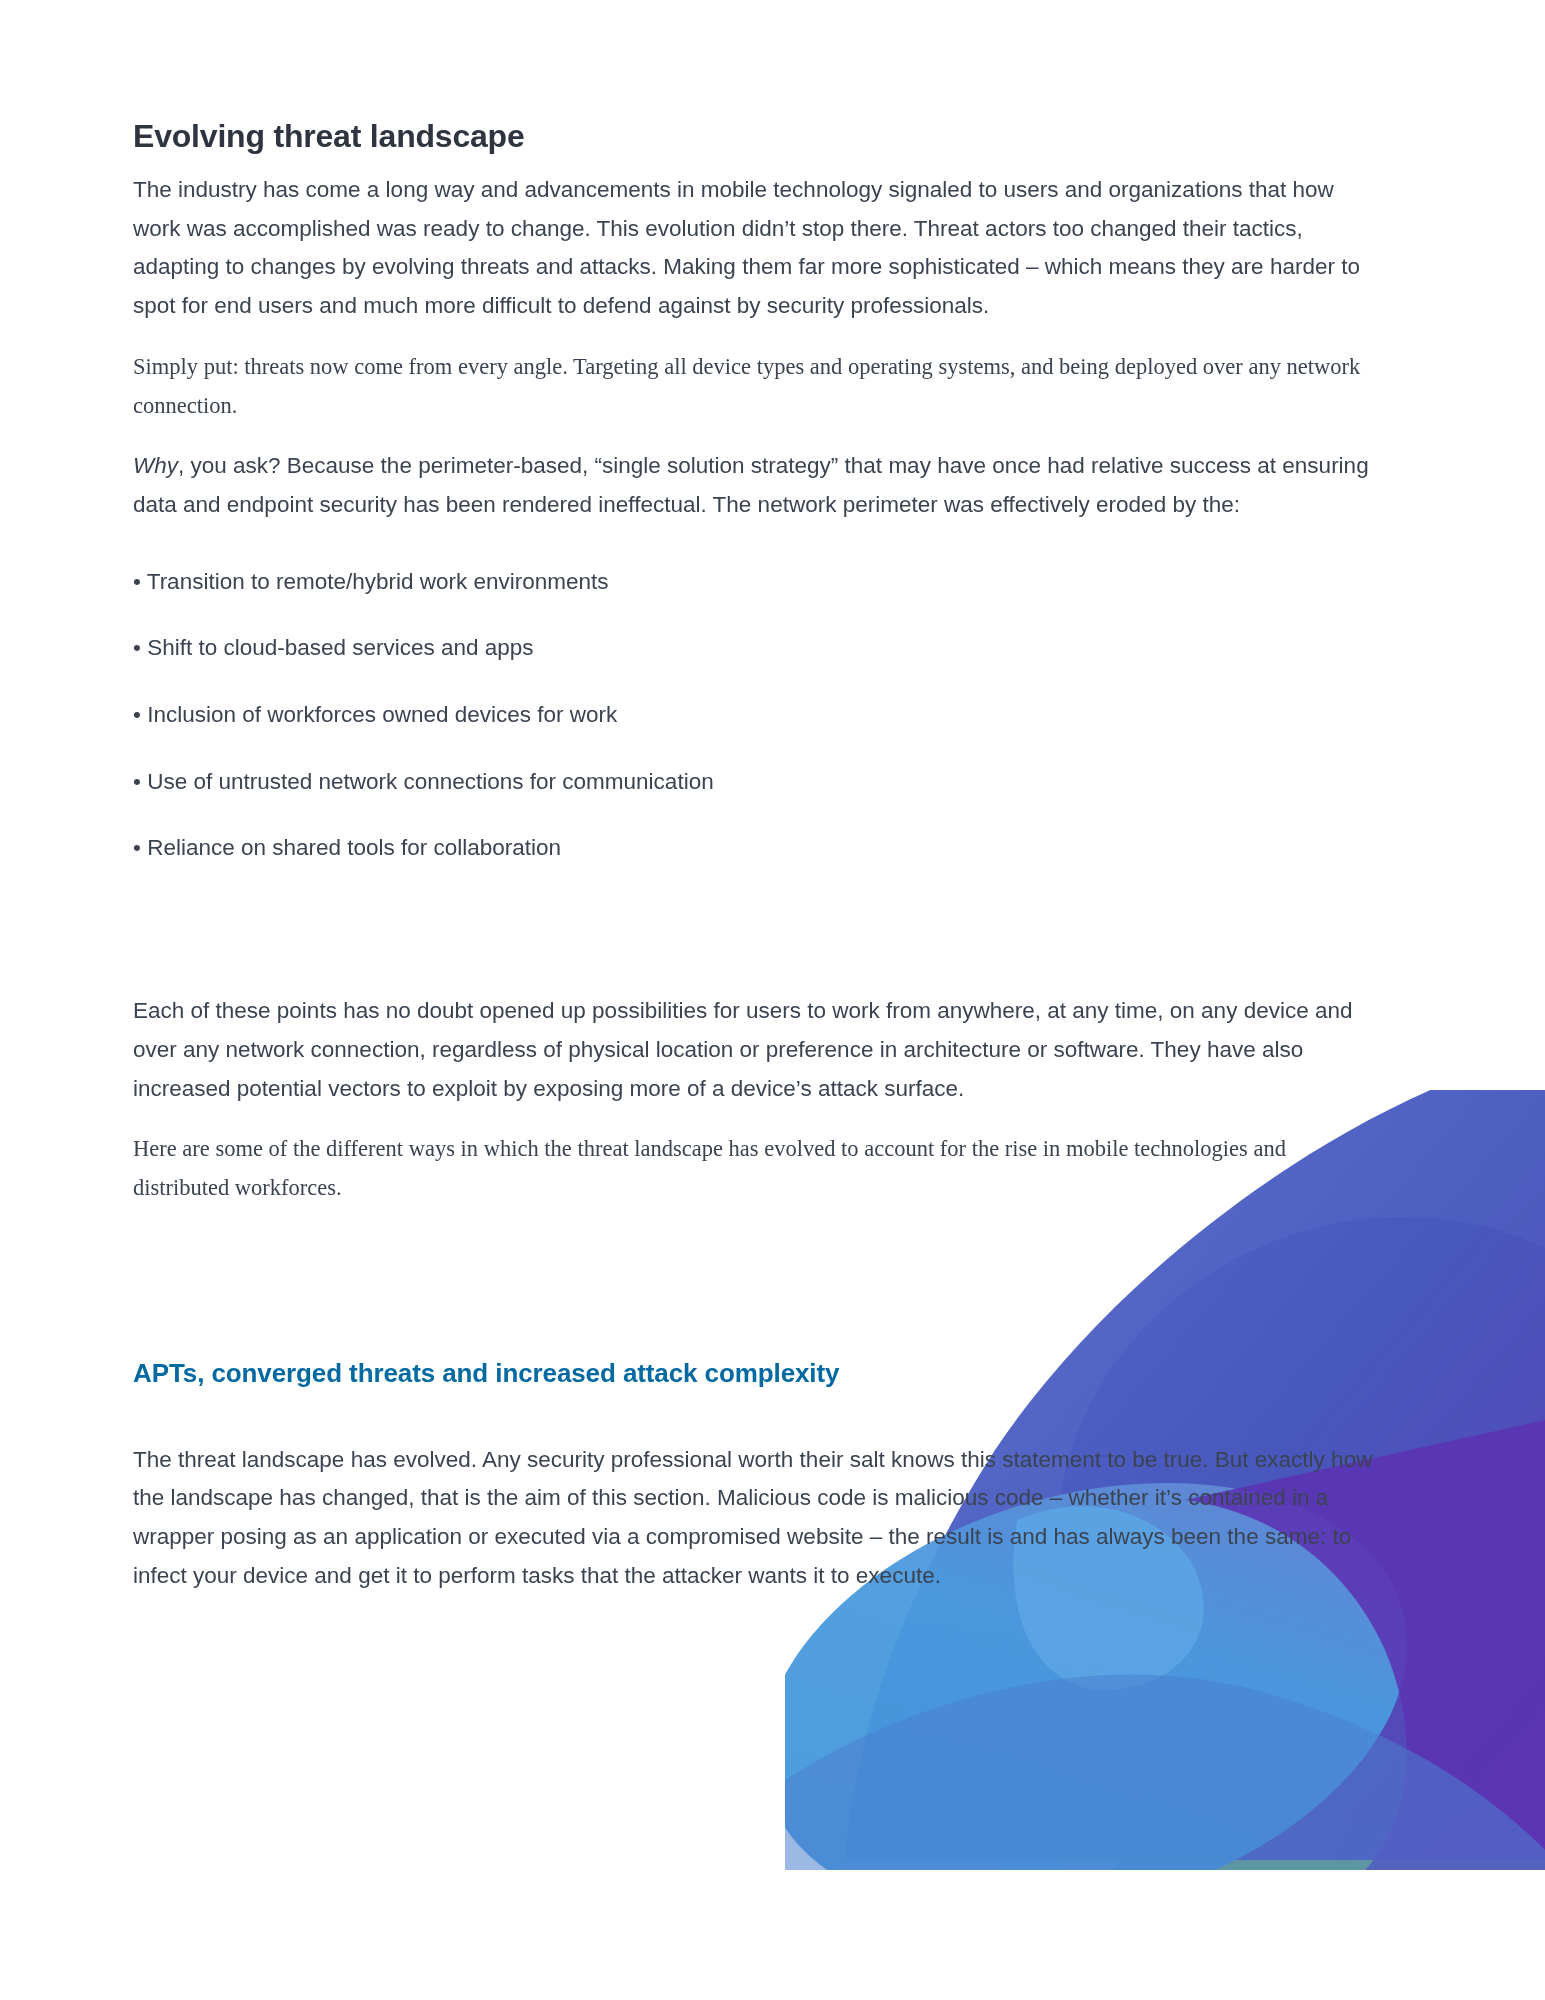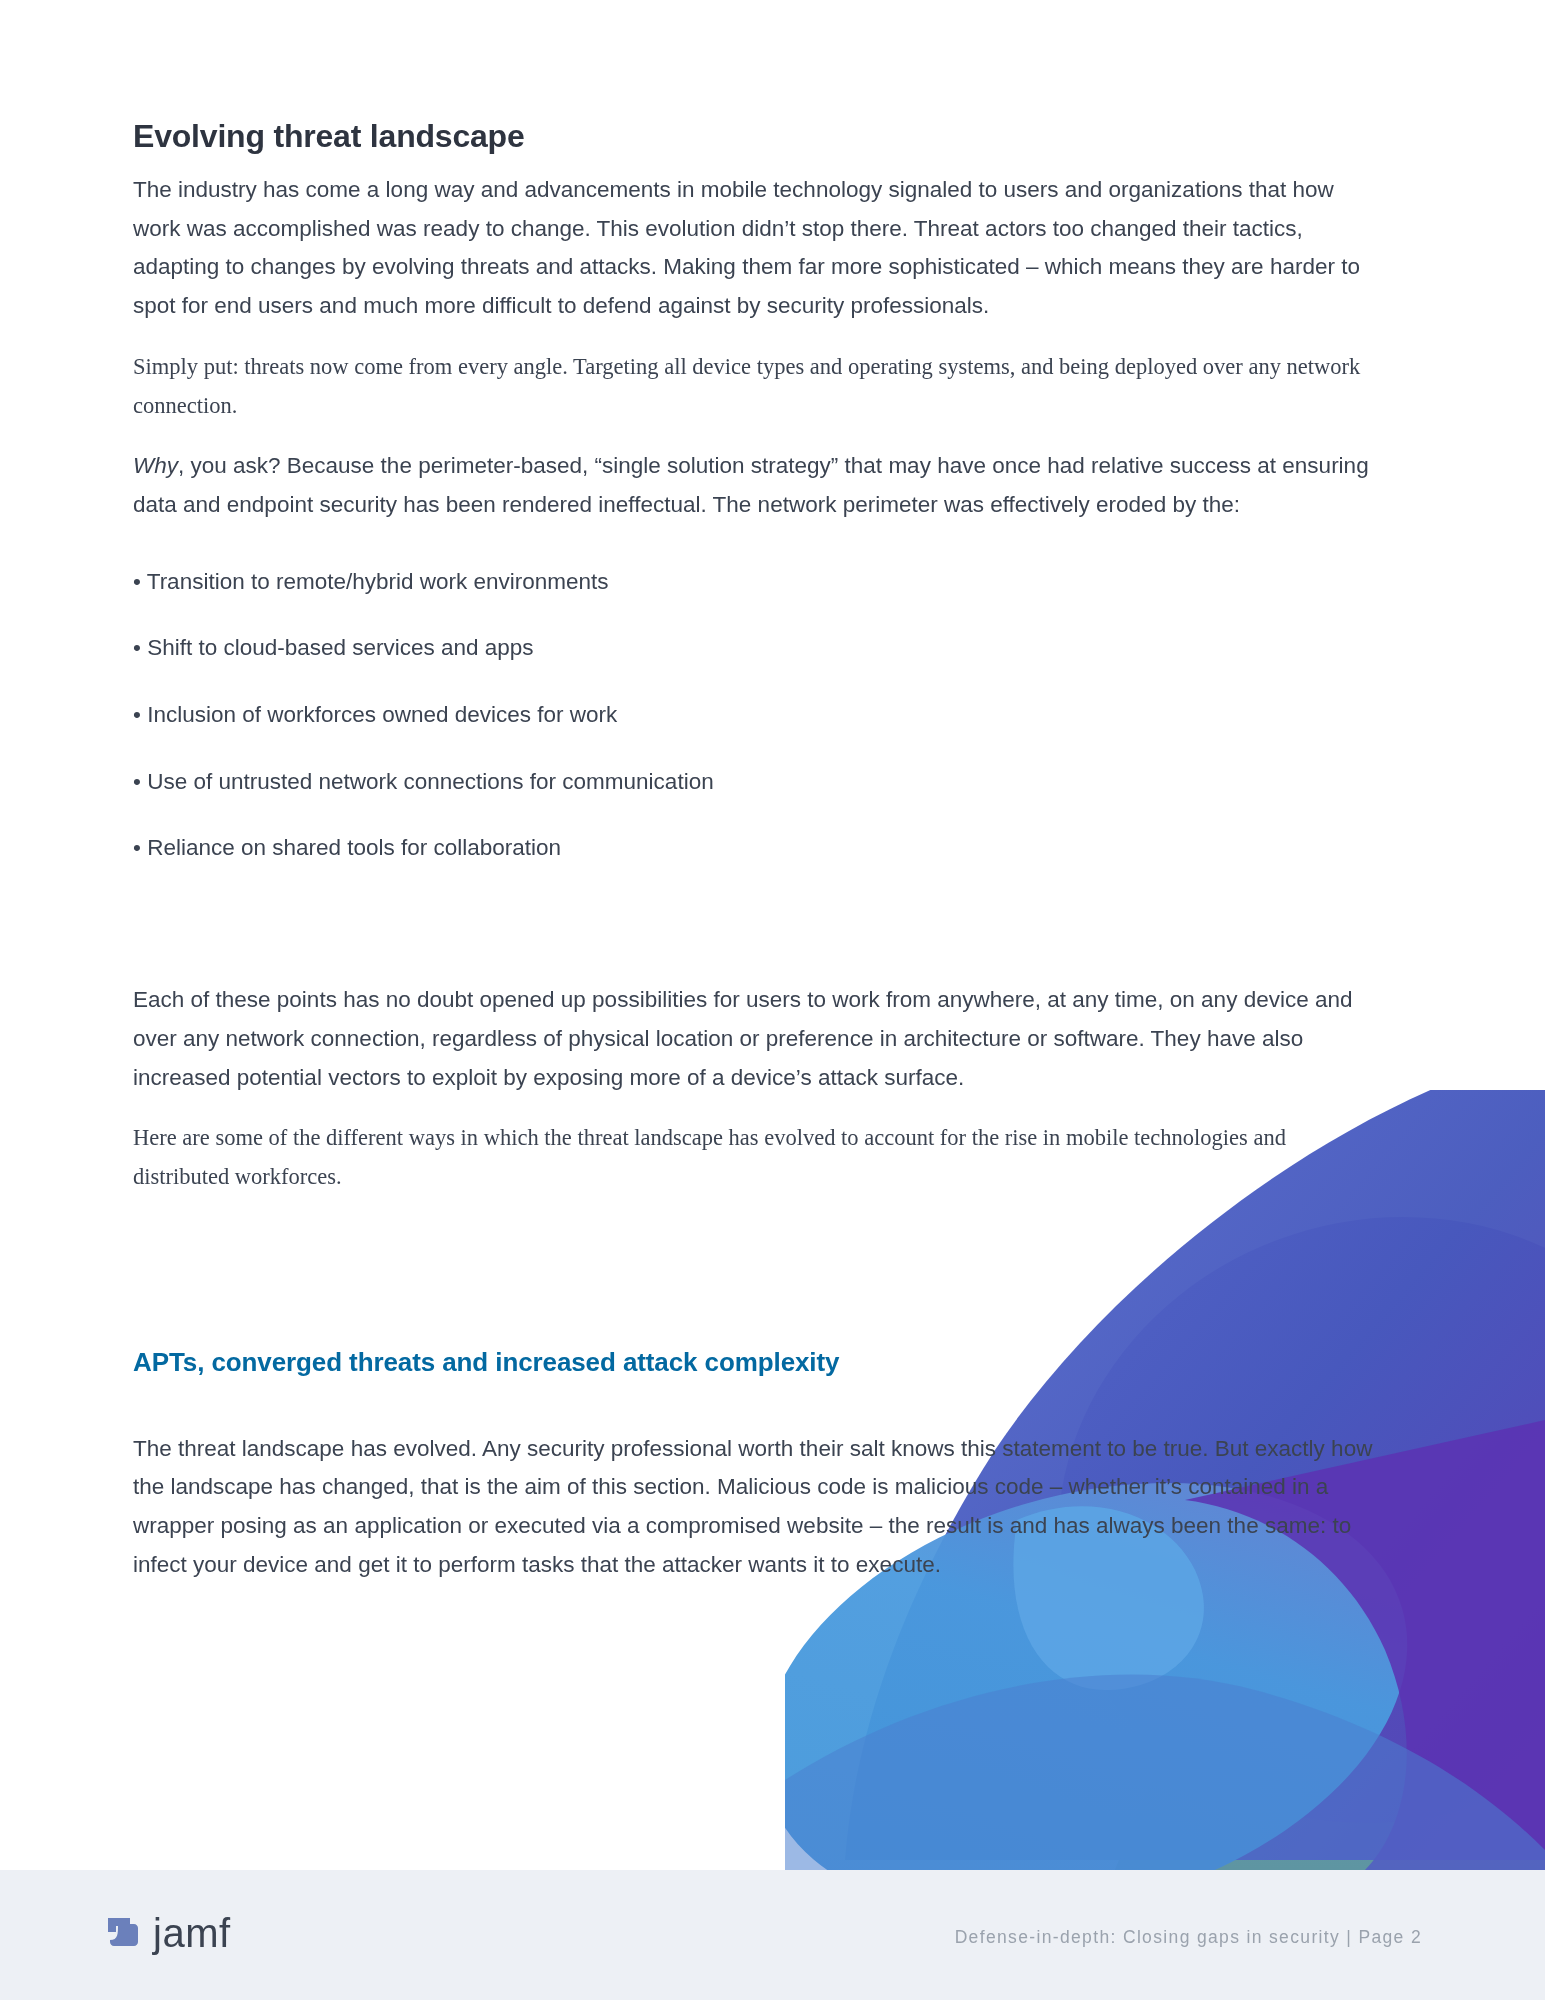--- a/index.html
+++ b/index.html
@@ -69,21 +69,21 @@
   .mid    { max-width: 805px; font-family: Liberation Serif, serif; }
 
   .bullets { margin-top: 38px; }
 
   .bullet {
     font-size: 22.5px;
     line-height: 38.7px;
     color: #3b4351;
     margin-bottom: 28px;
   }
-  .bullet:last-child { margin-bottom: 1px; }
+  .bullet:last-child { margin-bottom: 12px; }
 
   .spacer-lg { height: 112px; }
   .spacer-md { height: 52px; }
   .spacer-xl { height: 150px; }
 
   em.why { font-style: italic; }
 
   
   .footer {
     position: absolute;
@@ -214,27 +214,14 @@
     <div class="spacer-xl"></div>
 
     <h2 class="h2">APTs, converged threats and increased attack complexity</h2>
 
     <div class="spacer-md"></div>
 
     <p class="body narrow">The threat landscape has evolved. Any security professional worth their salt knows this statement to be true. But exactly how the landscape has changed, that is the aim of this section. Malicious code is malicious code – whether it’s contained in a wrapper posing as an application or executed via a compromised website – the result is and has always been the same: to infect your device and get it to perform tasks that the attacker wants it to execute.</p>
 
   </div>
 
-  <div class="footer">
-
-    <div class="logo">
-      <svg class="logo-mark" width="40" height="40" viewBox="0 0 40 40" xmlns="http://www.w3.org/2000/svg" aria-hidden="true">
-        <path d="M4 6 H26 V14 H12 V20 H4 Z" fill="#6b80bb"></path>
-        <path d="M14 12 H30 C32.2 12 34 13.8 34 16 V30 C34 32.2 32.2 34 30 34 H10 C7.8 34 6 32.2 6 30 V28 C14 28 14 22 14 12 Z" fill="#6b80bb"></path>
-      </svg>
-      <span class="logo-word">jamf</span>
-    </div>
-
-    <div class="footer-note">Defense-in-depth: Closing gaps in security | Page 2</div>
-
-  </div>
 
 </div>
 
 </body></html>

